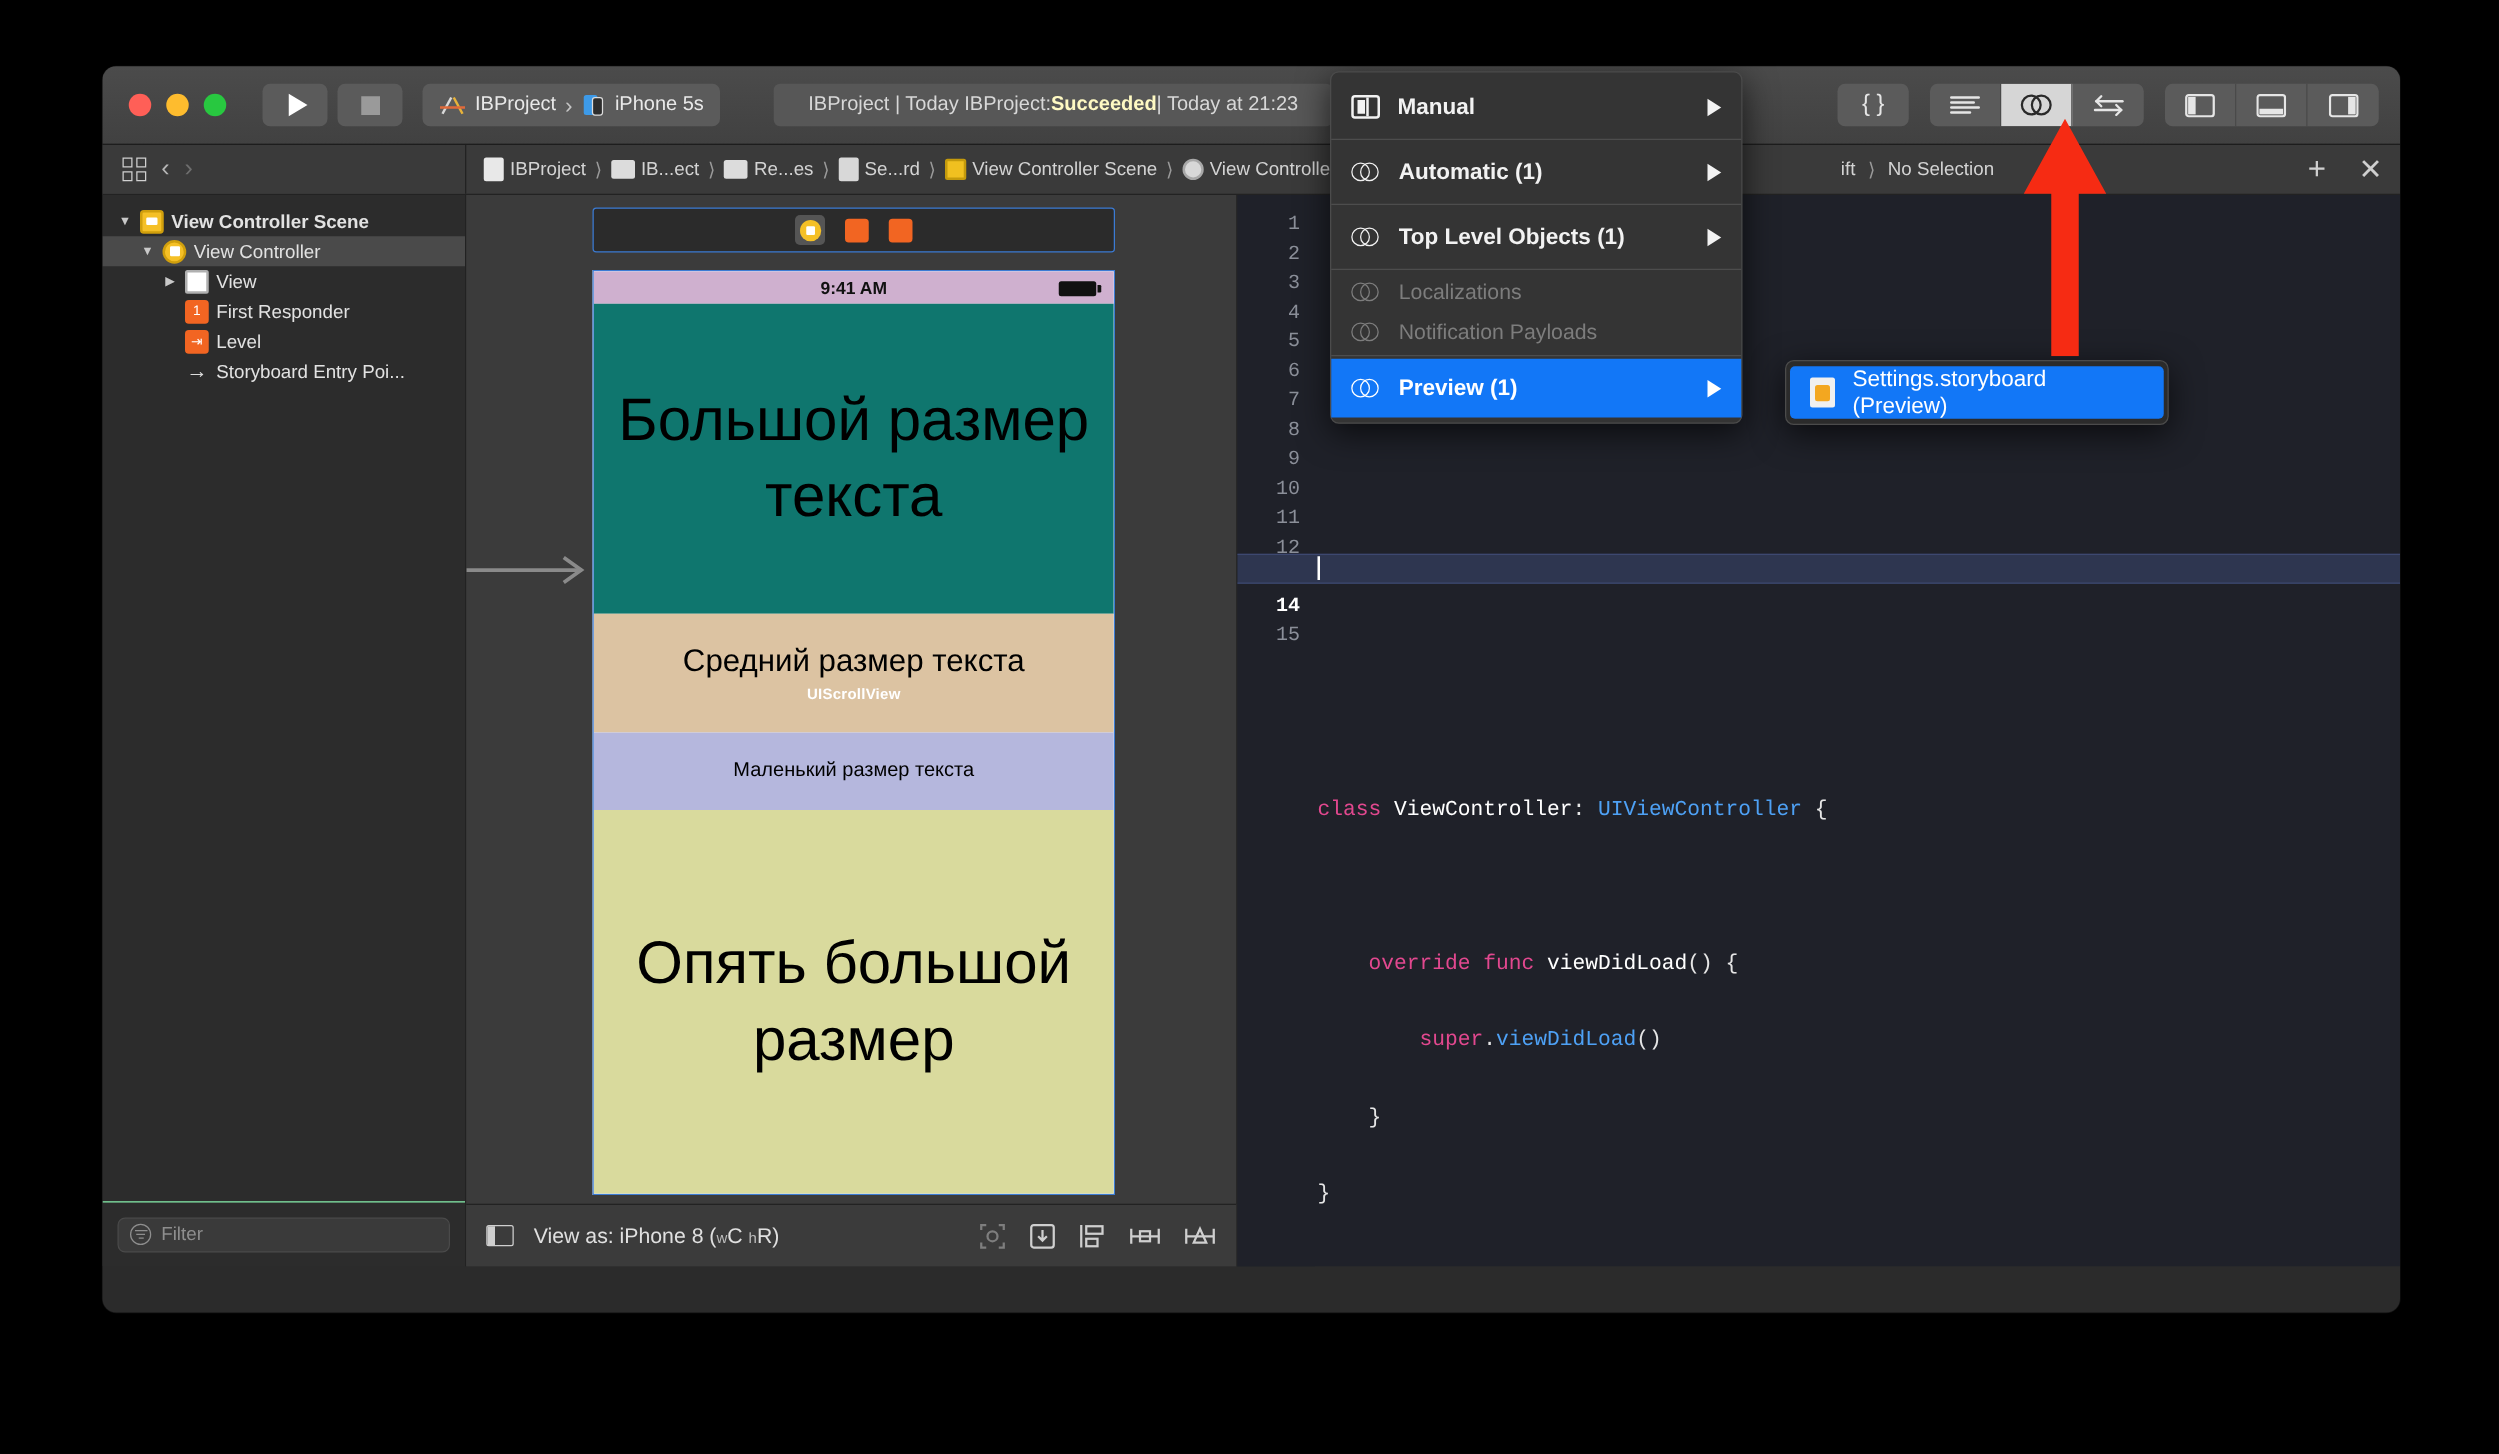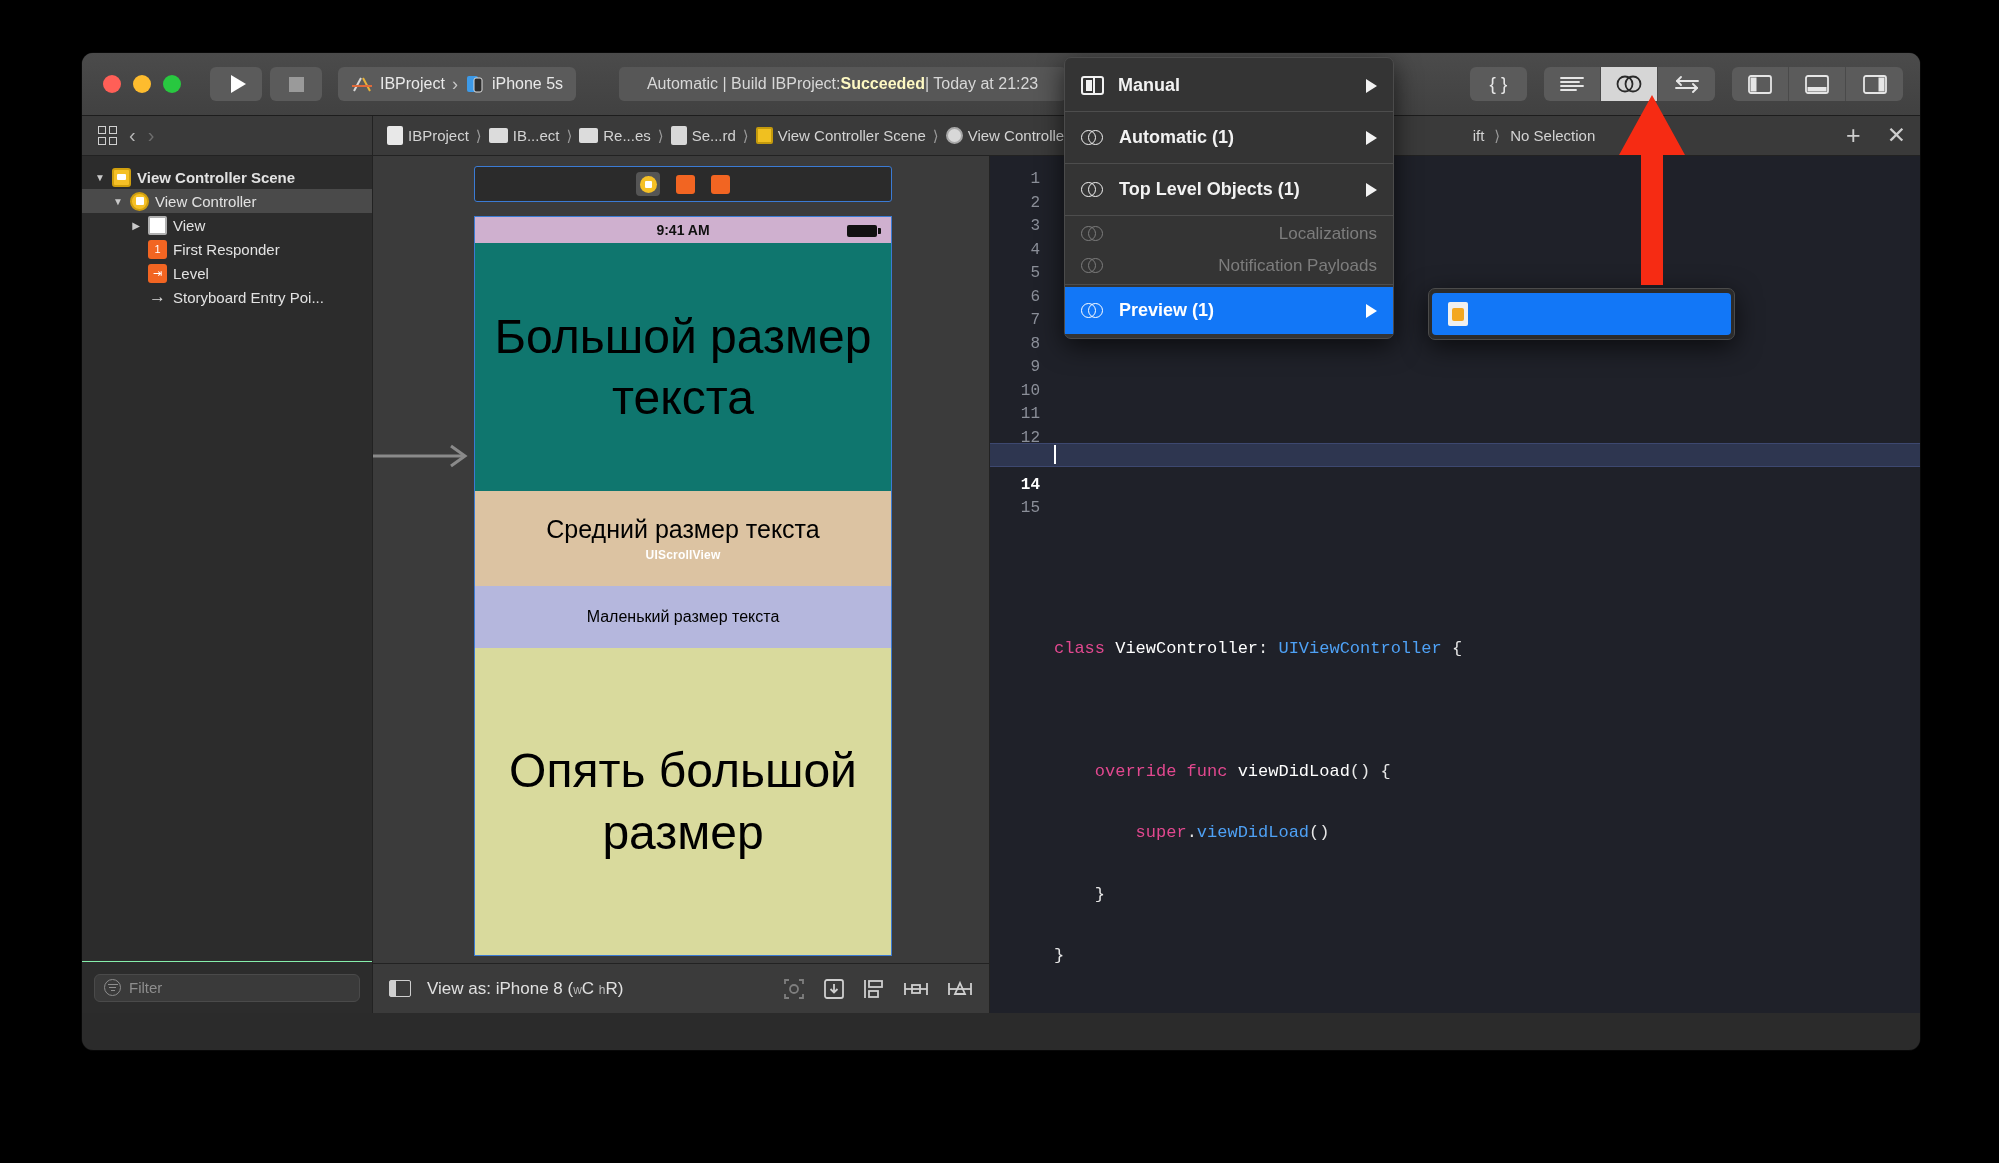--- a/index.html
+++ b/index.html
@@ -214,21 +214,21 @@
 
   
   .menu {
     position: absolute; left: 1064px; top: 57px; width: 330px;
     background: #343434; border: 1px solid #4b4b4b; border-radius: 7px;
     box-shadow: 0 7px 26px rgba(0,0,0,0.65);
     padding: 4px 0; z-index: 60;
   }
   .mi { height: 47px; display: flex; align-items: center; padding: 0 16px; gap: 14px;
     color: #f2f2f2; font-size: 18px; font-weight: bold; }
-  .mi.dim { color: #7d7d7d; height: 32px; font-weight: normal; font-size: 17px; justify-content: space-between; }
+  .mi.dim { color: #7d7d7d; height: 32px; font-weight: normal; font-size: 17px; }
   .mi.sel { background: #1277f7; color: #fff; }
   .mi .tri { margin-left: auto; width: 0; height: 0; border-left: 11px solid currentColor;
     border-top: 7px solid transparent; border-bottom: 7px solid transparent; }
   .msep { height: 1px; background: #4d4d4d; margin: 2px 0; }
   .venn { width: 24px; height: 22px; position: relative; flex: 0 0 auto; }
   .venn i { position: absolute; width: 15px; height: 15px; border: 1.8px solid currentColor;
      border-radius: 50%; top: 3px; }
   .venn i:nth-child(1) { left: 0; }
   .venn i:nth-child(2) { left: 7px; }
   .manual-ic { width: 23px; height: 19px; border: 2px solid currentColor; border-radius: 3px;
@@ -281,21 +281,21 @@
       <span>IBProject</span>
       <span class="sep">›</span>
       <svg width="20" height="20" viewBox="0 0 20 20">
         <rect x="2" y="2" width="11" height="16" rx="2" fill="#3d9ae8"></rect>
         <rect x="9" y="4" width="8" height="14" rx="2" fill="#2d2d2d" stroke="#dddddd" stroke-width="1"></rect>
       </svg>
       <span>iPhone 5s</span>
     </div>
 
     <div class="statusbar">
-      <span>Automatic | Build IBProject: </span>
+      <span>IBProject | Today IBProject: </span>
         <b>Succeeded</b>
         <span> | Today at 21:23</span>
     </div>
 
     <div class="tbar-right">
       <div class="seg-single">
         <span style="font-size:19px;">{ }</span>
       </div>
       <div class="seg-group">
         <div class="seg">
@@ -637,18 +637,19 @@
         <i></i>
       </span>
     <span>Preview (1)</span>
     <span class="tri"></span>
   </div>
 </div>
 
 <div class="submenu">
   <div class="mi sel">
     <span class="sb-file-ic"></span>
+    <span>Settings.storyboard (Preview)</span>
   </div>
 </div>
 
 <svg class="red-arrow" width="78" height="190" viewBox="0 0 78 190">
   <polygon points="39,0 72,60 50,60 50,190 28,190 28,60 6,60" fill="#f62b13"></polygon>
 </svg>
 
 </body></html>

